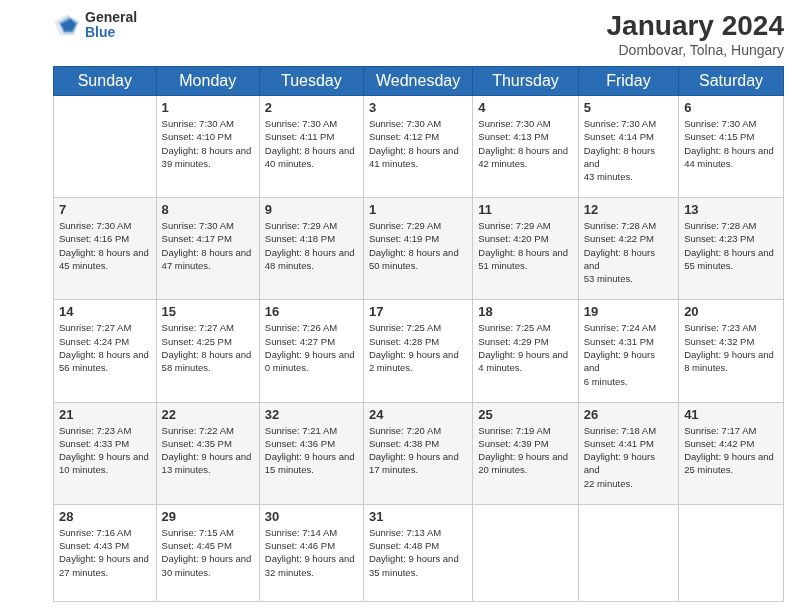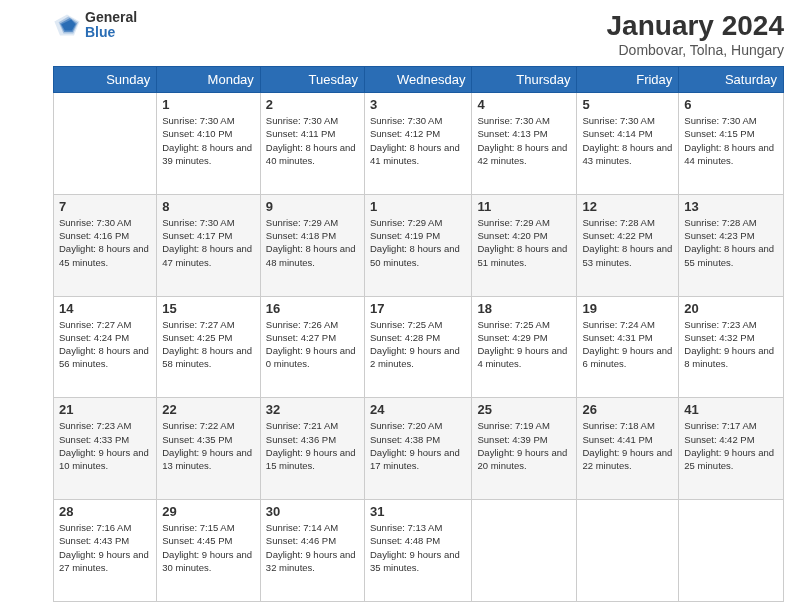--- a/index.html
+++ b/index.html
@@ -62,23 +62,23 @@
       color: #555;
     }
     .calendar {
       width: 100%;
       border-collapse: collapse;
       flex: 1;
     }
     .calendar thead tr th {
       background: #2a6db5;
       color: #fff;
-      text-align: right;
+      text-align: center;
       padding: 5px 6px;
-      font-size: 13px;
+      font-size: 16px;
       font-weight: normal;
       border: 1px solid #1a5aa0;
     }
     .calendar tbody tr td {
       border: 1px solid #ccc;
       vertical-align: top;
       padding: 4px 5px;
       width: 113px;
       height: 88px;
       background: #fff;

